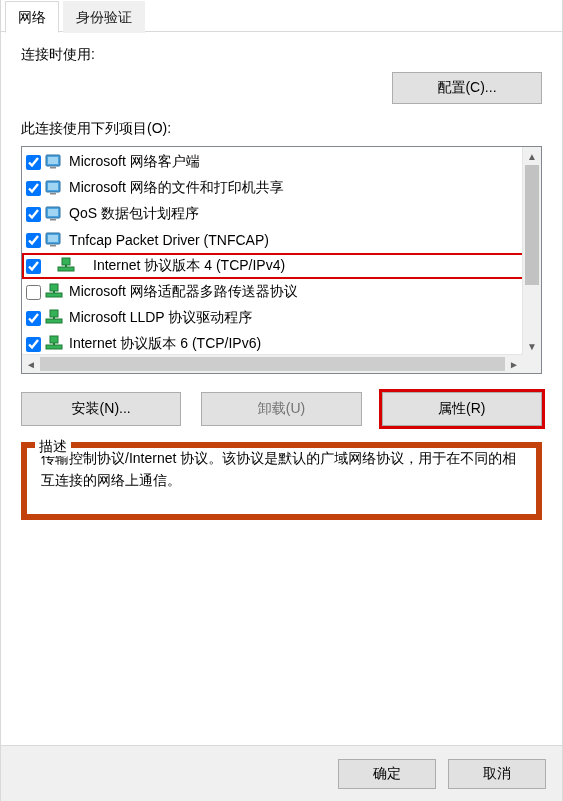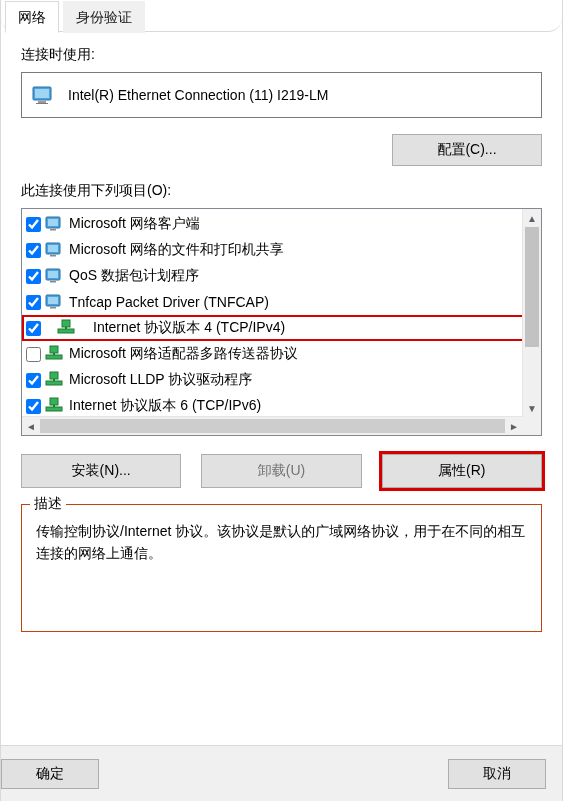--- a/index.html
+++ b/index.html
@@ -22,21 +22,20 @@
     border-right: 1px solid #d9d9d9;
     border-bottom: 0;
   }
 
   
   .tab-row {
     position: relative;
     height: 31px;
     padding-left: 4px;
     border-bottom: 1px solid #d9d9d9;
-    border-radius: 14px;
   }
   .tab {
     display: inline-block;
     height: 30px;
     line-height: 30px;
     padding: 0 12px;
     position: relative;
     top: 1px;
     cursor: default;
   }
@@ -205,25 +204,25 @@
     margin-bottom: 16px;
   }
   .actions-row .btn { flex: 1 1 0; height: 34px; min-width: 0; }
   .btn.highlighted {
     outline: 3px solid #d60000;
     outline-offset: 0;
   }
 
   
   .groupbox {
-    border: 1px solid #c2410c;
-    position: relative;
-    padding: 16px 14px 14px 14px;
-    box-sizing: border-box;
-    height: 128px;
+    border: 6px solid #c2410c;
+    position: relative;
+    padding: 0 14px 14px 14px;
+    box-sizing: border-box;
+    height: 78px;
   }
   .groupbox .legend {
     position: absolute;
     top: -10px;
     left: 8px;
     background: #fff;
     padding: 0 4px;
   }
   .groupbox .desc-text {
     line-height: 1.55;
@@ -233,21 +232,21 @@
   .bottom-bar {
     position: absolute;
     left: 0;
     right: 0;
     bottom: 0;
     height: 56px;
     background: #f0f0f0;
     border-top: 1px solid #d9d9d9;
     display: flex;
     align-items: center;
-    justify-content: space-between;
+    justify-content: flex-end;
     padding-right: 16px;
     gap: 12px;
     box-sizing: border-box;
   }
 
   
   .proto-icon {
     width: 18px;
     height: 16px;
     flex: 0 0 auto;
@@ -260,31 +259,20 @@
 
   <div class="tab-row">
     <span class="tab active">网络</span>
     <span class="tab inactive">身份验证</span>
   </div>
 
   <div class="tab-body">
 
     <div class="section-label">连接时使用:</div>
 
-    <div class="adapter-box">
-      <span class="nic-icon">
-        <svg width="22" height="20" viewBox="0 0 22 20">
-          <rect x="1" y="3" width="18" height="13" rx="1" fill="#4aa3df" stroke="#2d6fa0"></rect>
-          <rect x="3" y="5" width="14" height="9" fill="#9fd4f3"></rect>
-          <rect x="6" y="17" width="8" height="2" fill="#9a9a9a"></rect>
-          <rect x="4" y="19" width="12" height="1" fill="#7a7a7a"></rect>
-        </svg>
-      </span>
-      <span class="adapter-name">Intel(R) Ethernet Connection (11) I219-LM</span>
-    </div>
 
     <div class="row-right">
       <button class="btn wide">配置(C)...</button>
     </div>
 
     <div class="section-label">此连接使用下列项目(O):</div>
 
     <div class="items-wrap">
       <div class="items-list" id="items-list">
           <div class="item-row">

